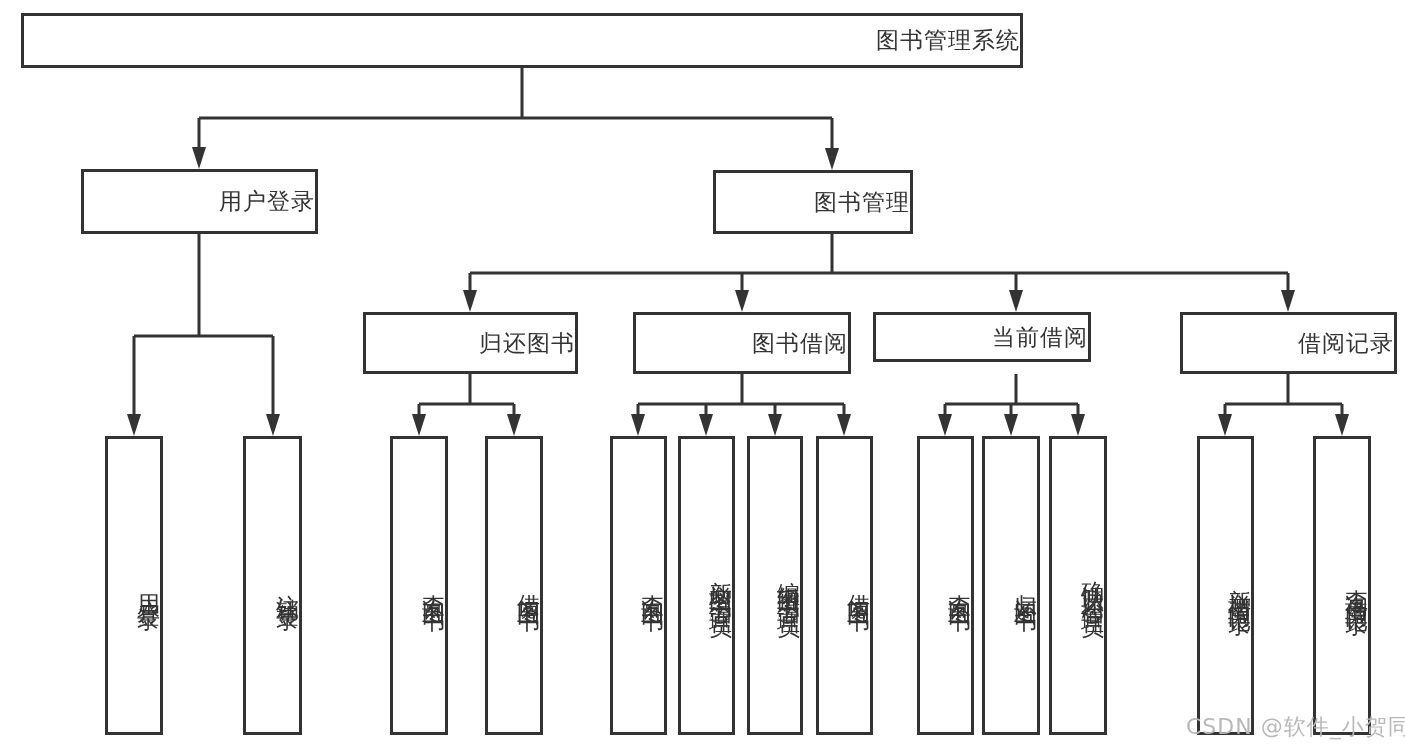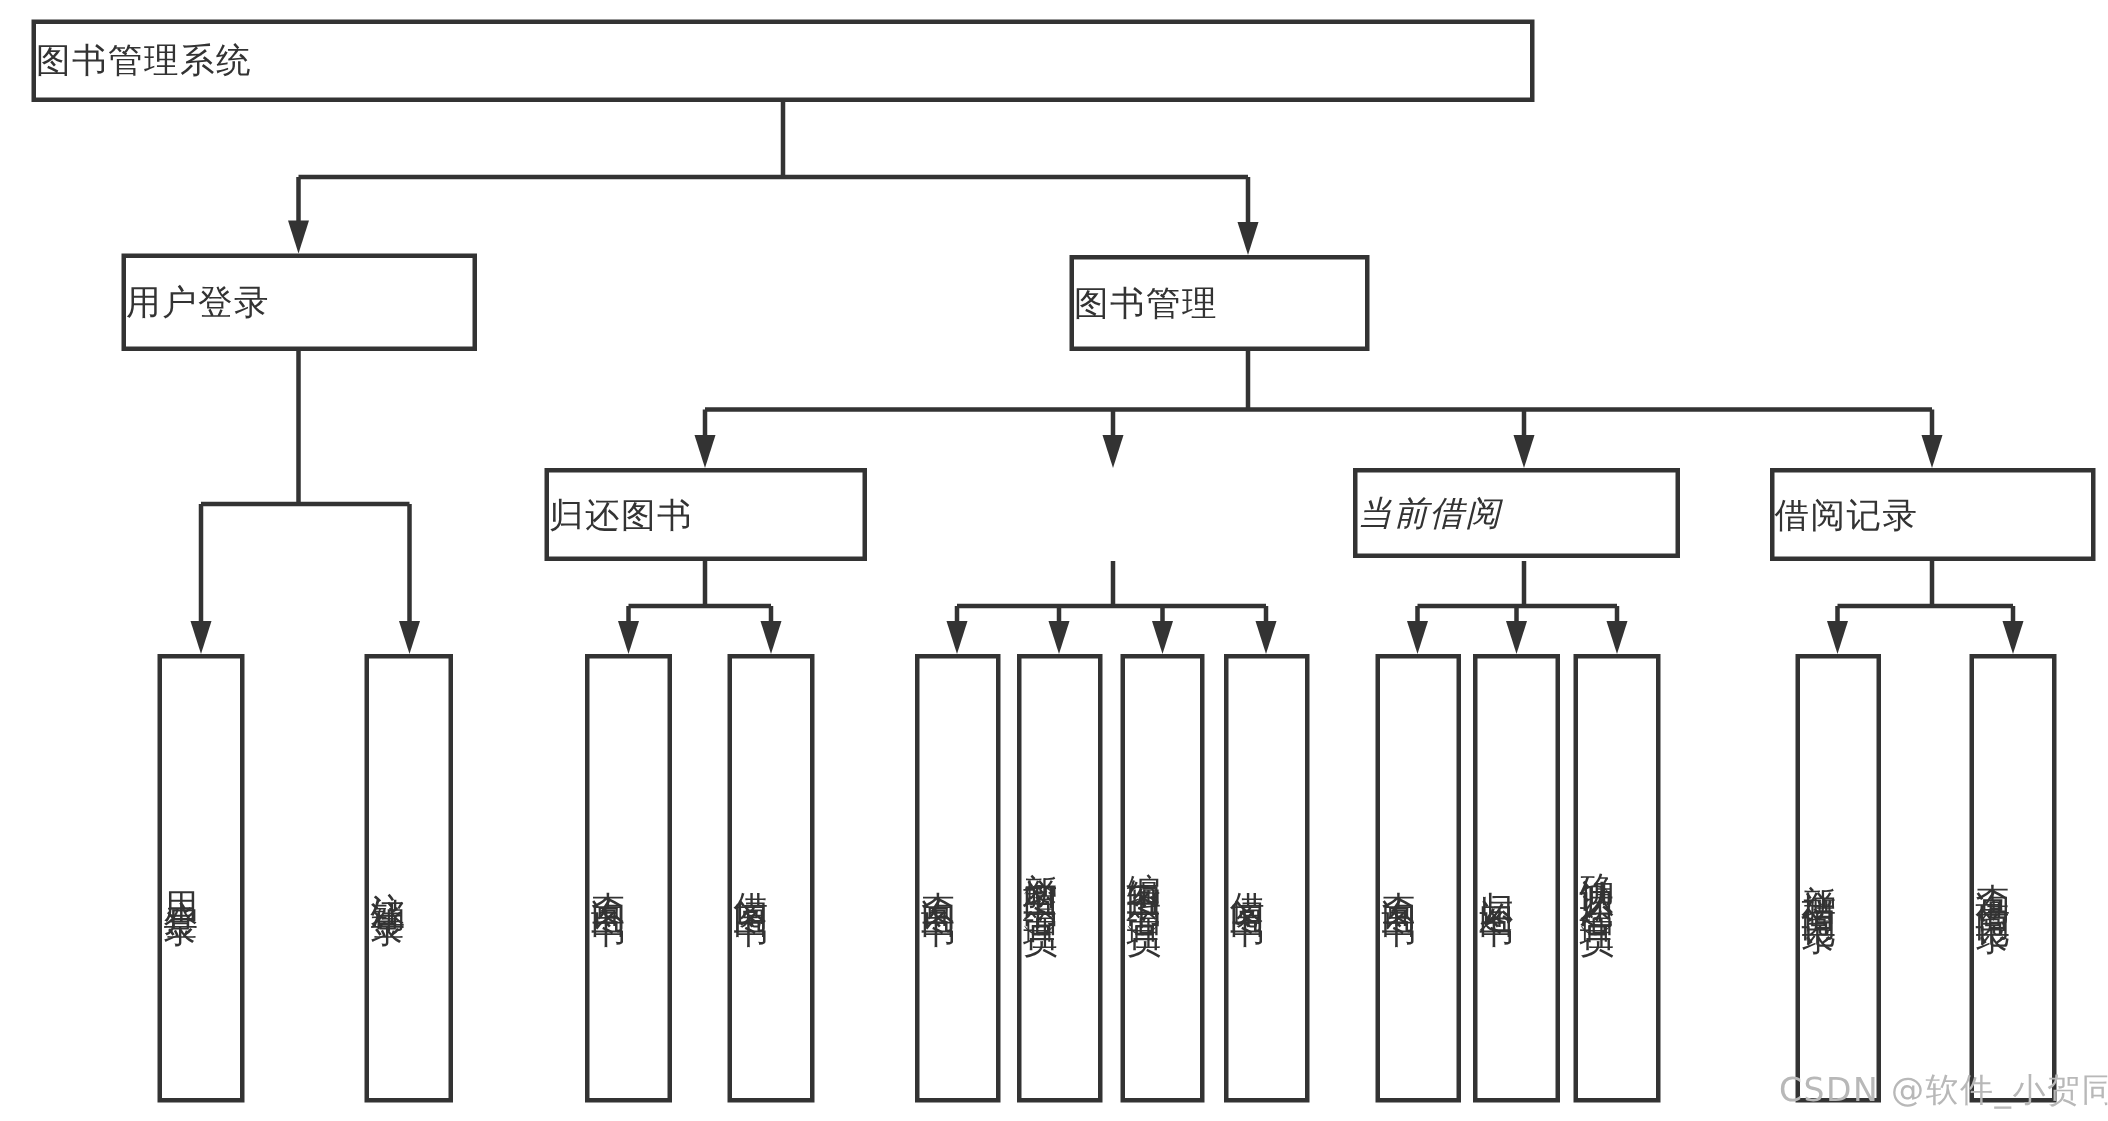--- a/index.html
+++ b/index.html
@@ -17,21 +17,21 @@
     left: 0; top: 0;
     width: 1405px; height: 747px;
   }
   .box {
     position: absolute;
     box-sizing: border-box;
     border: 3px solid #333333;
     background: #ffffff;
     display: flex;
     align-items: center;
-    justify-content: flex-start;
+    justify-content: flex-end;
   }
   .box .lbl {
     font-size: 23px;
     letter-spacing: 1px;
     color: #333333;
     white-space: nowrap;
   }
   .box.vert .lbl {
     writing-mode: vertical-rl;
     text-orientation: mixed;
@@ -94,21 +94,24 @@
   <div class="box" style="left:81px; top:169px; width:237px; height:65px;">
     <span class="lbl">用户登录</span>
   </div>
   <div class="box" style="left:713px; top:170px; width:200px; height:64px;">
     <span class="lbl">图书管理</span>
   </div>
 
   <div class="box" style="left:363px; top:312px; width:215px; height:62px;">
     <span class="lbl">归还图书</span>
   </div>
-  <div class="box" style="left:902px; top:312px; width:218px; height:60px;font-style:italic;">
+  <div class="box" style="left:633px; top:312px; width:218px; height:62px;">
+    <span class="lbl">图书借阅</span>
+  </div>
+  <div class="box" style="left:873px; top:312px; width:218px; height:50px;">
     <span class="lbl">当前借阅</span>
   </div>
   <div class="box" style="left:1180px; top:312px; width:217px; height:62px;">
     <span class="lbl">借阅记录</span>
   </div>
 
   <div class="box vert" style="left:105px; top:436px; width:58px; height:299px;">
     <span class="lbl">用户登录</span>
   </div>
   <div class="box vert" style="left:243px; top:436px; width:59px; height:299px;">

